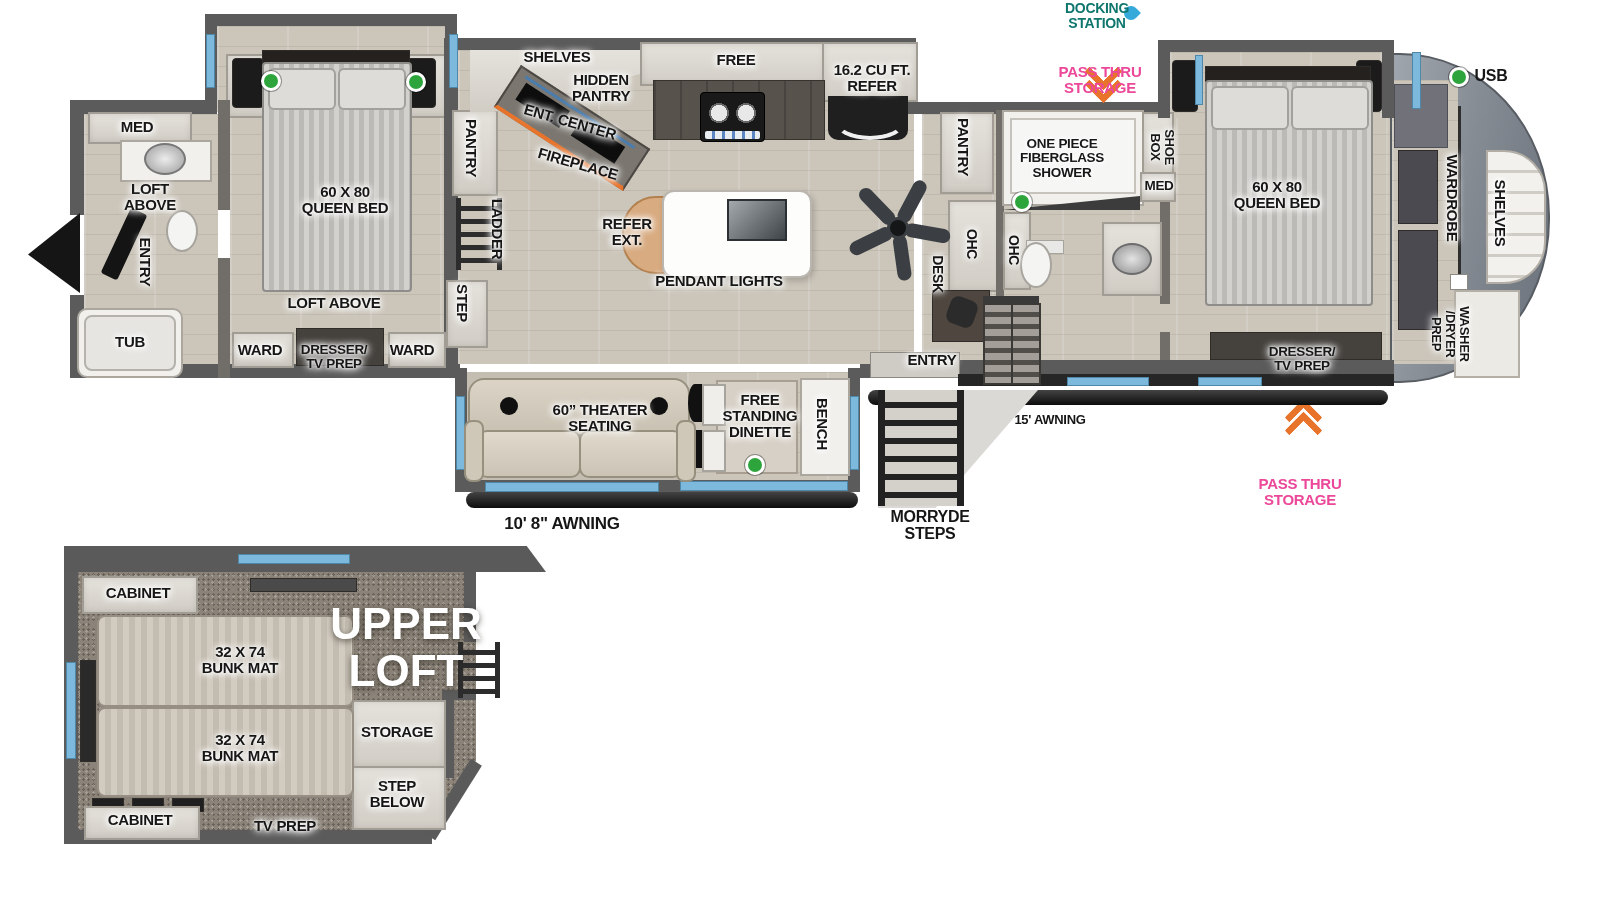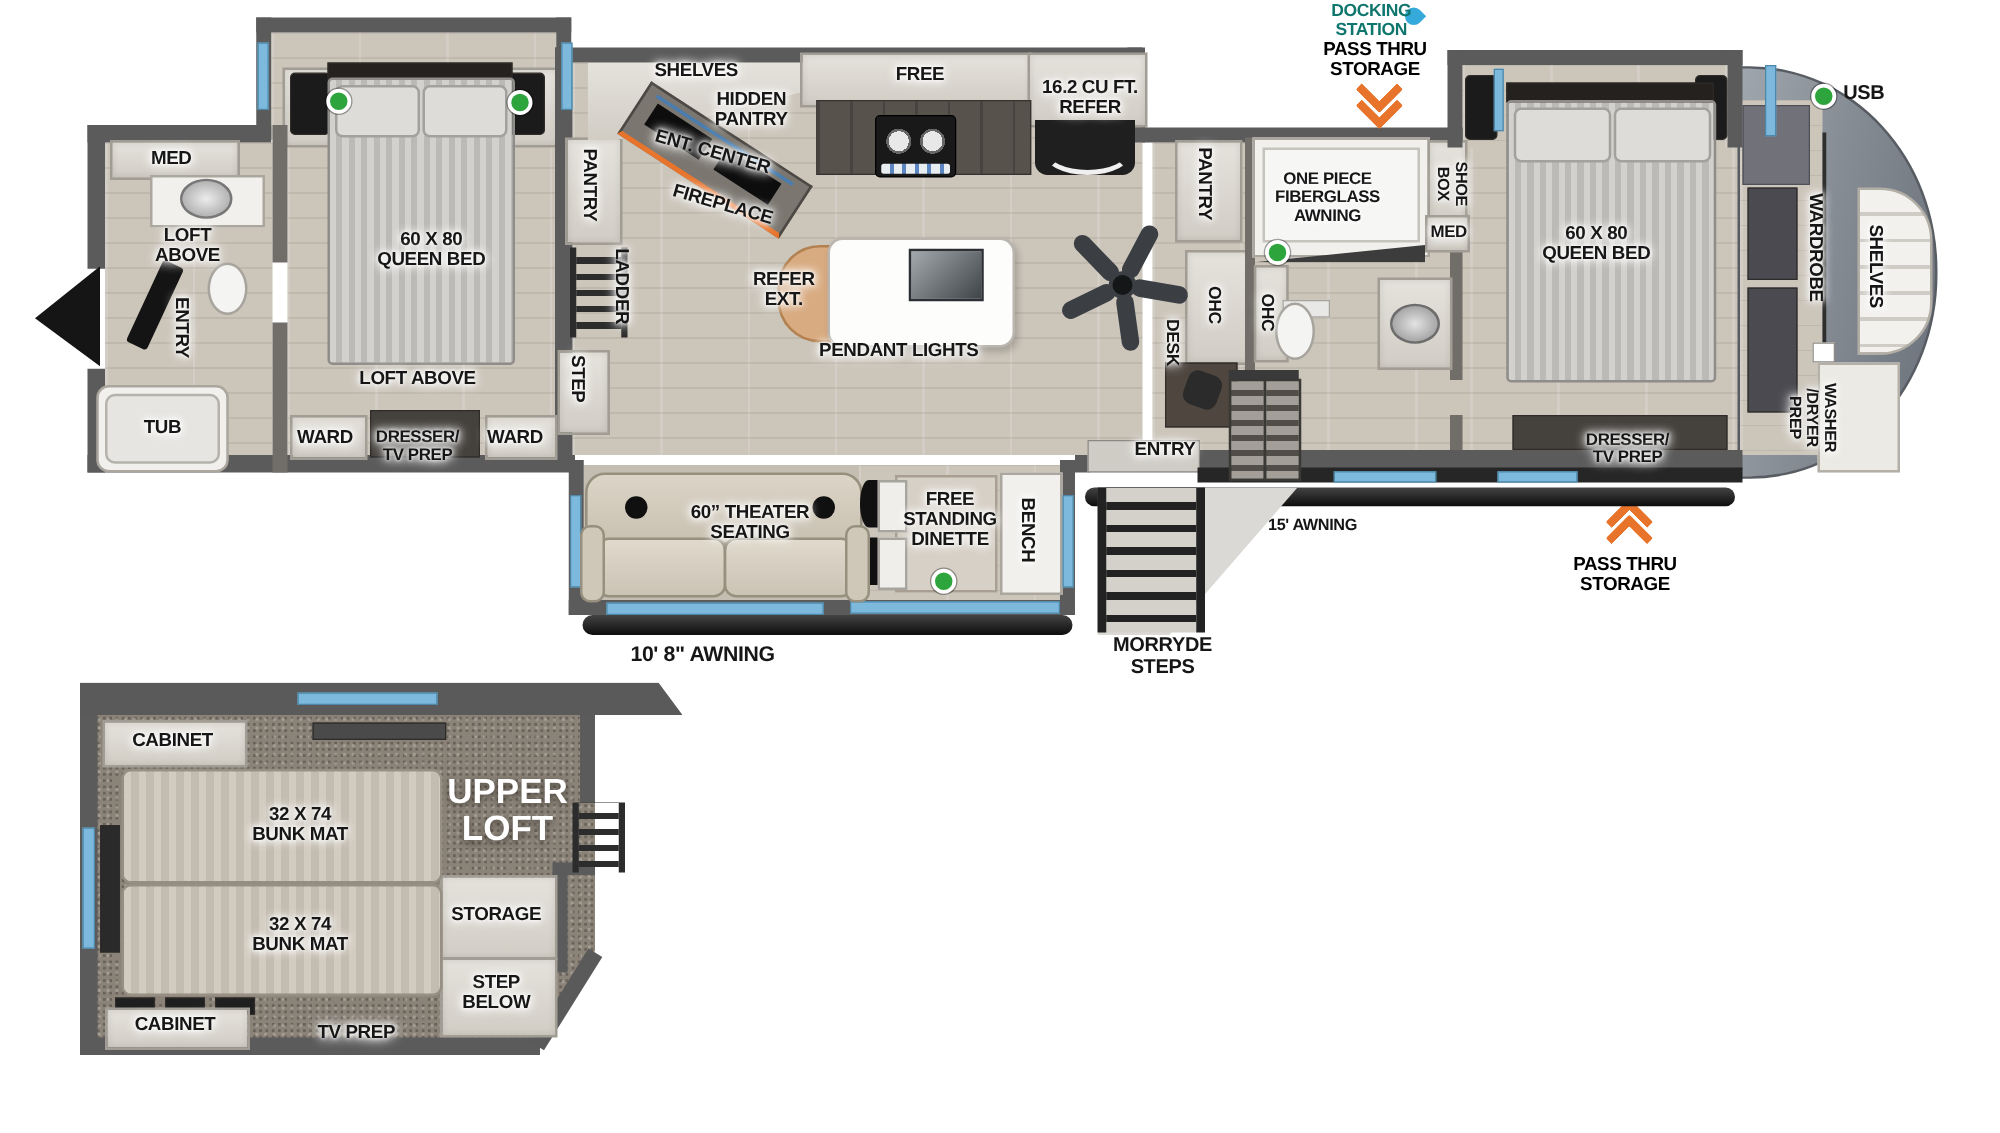--- a/index.html
+++ b/index.html
@@ -19,21 +19,21 @@
         radial-gradient(rgba(0,0,0,.25) 1px,transparent 1.4px);
         background-size:7px 7px,5px 5px;}
   .mat{position:absolute;background:repeating-linear-gradient(90deg,#d3d1cd 0 5px,#bcbab6 5px 10px);border:2px solid #8f8d89;border-radius:4px;}
   .pil{position:absolute;background:#dedcd8;border:2px solid #a3a19d;border-radius:6px;}
   .win{position:absolute;background:#7cb9dd;border:1px solid #4e87a8;z-index:22;}
   .gdot{position:absolute;width:14px;height:14px;border-radius:50%;background:#2ea53c;border:3px solid #fff;box-shadow:0 0 0 1px rgba(0,0,0,.35);z-index:36;}
   .lbl{position:absolute;transform:translate(-50%,-50%);font-weight:700;font-size:15px;line-height:1.06;
        color:#161616;text-align:center;white-space:pre-line;letter-spacing:-.3px;z-index:40;
        text-shadow:0 0 3px #fff,0 0 6px #fff,0 0 9px #fff,0 1px 10px #fff;}
   .v{transform:translate(-50%,-50%) rotate(90deg);}
-  .gray{color:#000000;text-shadow:none;}
+  .gray{color:#ec4899;text-shadow:none;margin-top:32px;}
   .blue{color:#0f766e;text-shadow:none;}
   .ladder{position:absolute;border-left:5px solid #2c2c2c;border-right:5px solid #2c2c2c;
        background:repeating-linear-gradient(180deg,transparent 0 8px,#2c2c2c 8px 13px);z-index:24;}
   .stairs{position:absolute;background:repeating-linear-gradient(180deg,#a39f98 0 7px,#514e49 7px 12px);border:2px solid #3b3936;z-index:24;}
   .awn{position:absolute;background:linear-gradient(180deg,#434343,#0d0d0d);border-radius:8px;z-index:5;}
   .chevD{position:absolute;width:20px;height:20px;border-right:7px solid #e8742c;border-bottom:7px solid #e8742c;transform:rotate(45deg);border-radius:2px;}
   .chevU{position:absolute;width:20px;height:20px;border-left:7px solid #e8742c;border-top:7px solid #e8742c;transform:rotate(45deg);border-radius:2px;}
   .blade{position:absolute;left:-23px;top:-7px;width:46px;height:14px;border-radius:8px;background:#3b3f44;}
   .hub{position:absolute;left:-8px;top:-8px;width:16px;height:16px;border-radius:50%;background:#141618;box-shadow:0 0 0 3px #3b3f44;}
 </style>
@@ -269,21 +269,21 @@
   <div class="lbl" style="left:627px;top:232px;">REFER
 EXT.</div>
   <div class="lbl" style="left:719px;top:281px;">PENDANT LIGHTS</div>
 
   <div class="lbl v" style="left:963px;top:147px;">PANTRY</div>
   <div class="lbl v" style="left:972px;top:244px;font-size:14px;">OHC</div>
   <div class="lbl v" style="left:938px;top:274px;font-size:14px;">DESK</div>
   <div class="lbl v" style="left:1014px;top:250px;font-size:14px;">OHC</div>
   <div class="lbl" style="left:1062px;top:158px;font-size:13.5px;">ONE PIECE
 FIBERGLASS
-AWNING</div>
+SHOWER</div>
   <div class="lbl v" style="left:1162px;top:147px;font-size:13px;">SHOE
 BOX</div>
   <div class="lbl" style="left:1159px;top:186px;font-size:13.5px;">MED</div>
   <div class="lbl" style="left:932px;top:360px;">ENTRY</div>
 
   <div class="lbl" style="left:600px;top:418px;">60” THEATER
 SEATING</div>
   <div class="lbl" style="left:760px;top:416px;">FREE
 STANDING
 DINETTE</div>
@@ -309,21 +309,21 @@
 STORAGE</div>
   <div class="lbl" style="left:930px;top:526px;font-size:16px;text-shadow:none;">MORRYDE
 STEPS</div>
   <div class="lbl" style="left:562px;top:524px;font-size:17px;text-shadow:none;">10' 8" AWNING</div>
 
   <div class="lbl" style="left:138px;top:593px;">CABINET</div>
   <div class="lbl" style="left:240px;top:660px;">32 X 74
 BUNK MAT</div>
   <div class="lbl" style="left:240px;top:748px;">32 X 74
 BUNK MAT</div>
-  <div class="lbl" style="left:406px;top:648px;font-size:28px;color:#fff;text-shadow:0 2px 6px rgba(40,35,28,.65);letter-spacing:0;">UPPER
+  <div class="lbl" style="left:406px;top:648px;font-size:44px;color:#fff;text-shadow:0 2px 6px rgba(40,35,28,.65);letter-spacing:0;">UPPER
 LOFT</div>
   <div class="lbl" style="left:397px;top:732px;">STORAGE</div>
   <div class="lbl" style="left:397px;top:794px;">STEP
 BELOW</div>
   <div class="lbl" style="left:140px;top:820px;">CABINET</div>
   <div class="lbl" style="left:285px;top:826px;">TV PREP</div>
 
 </div>
 
 </body></html>

